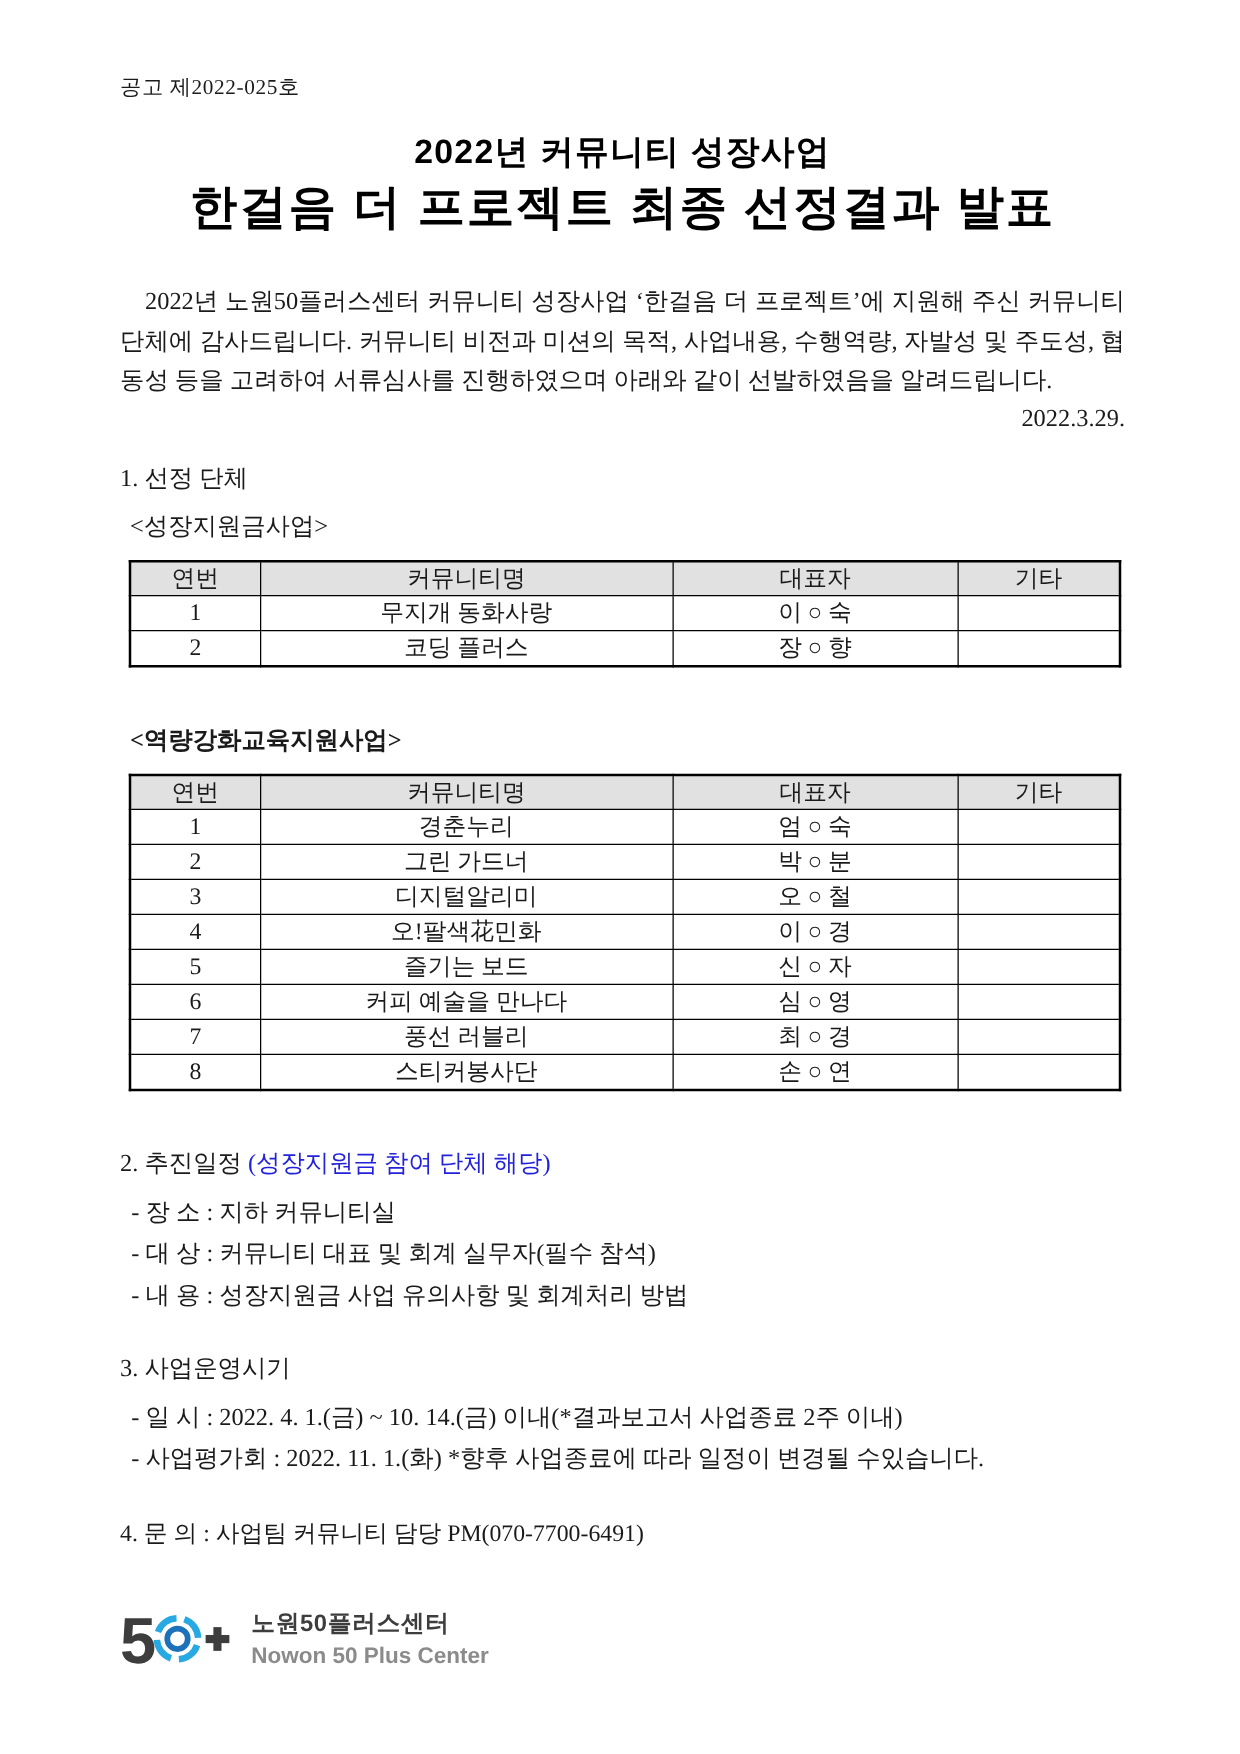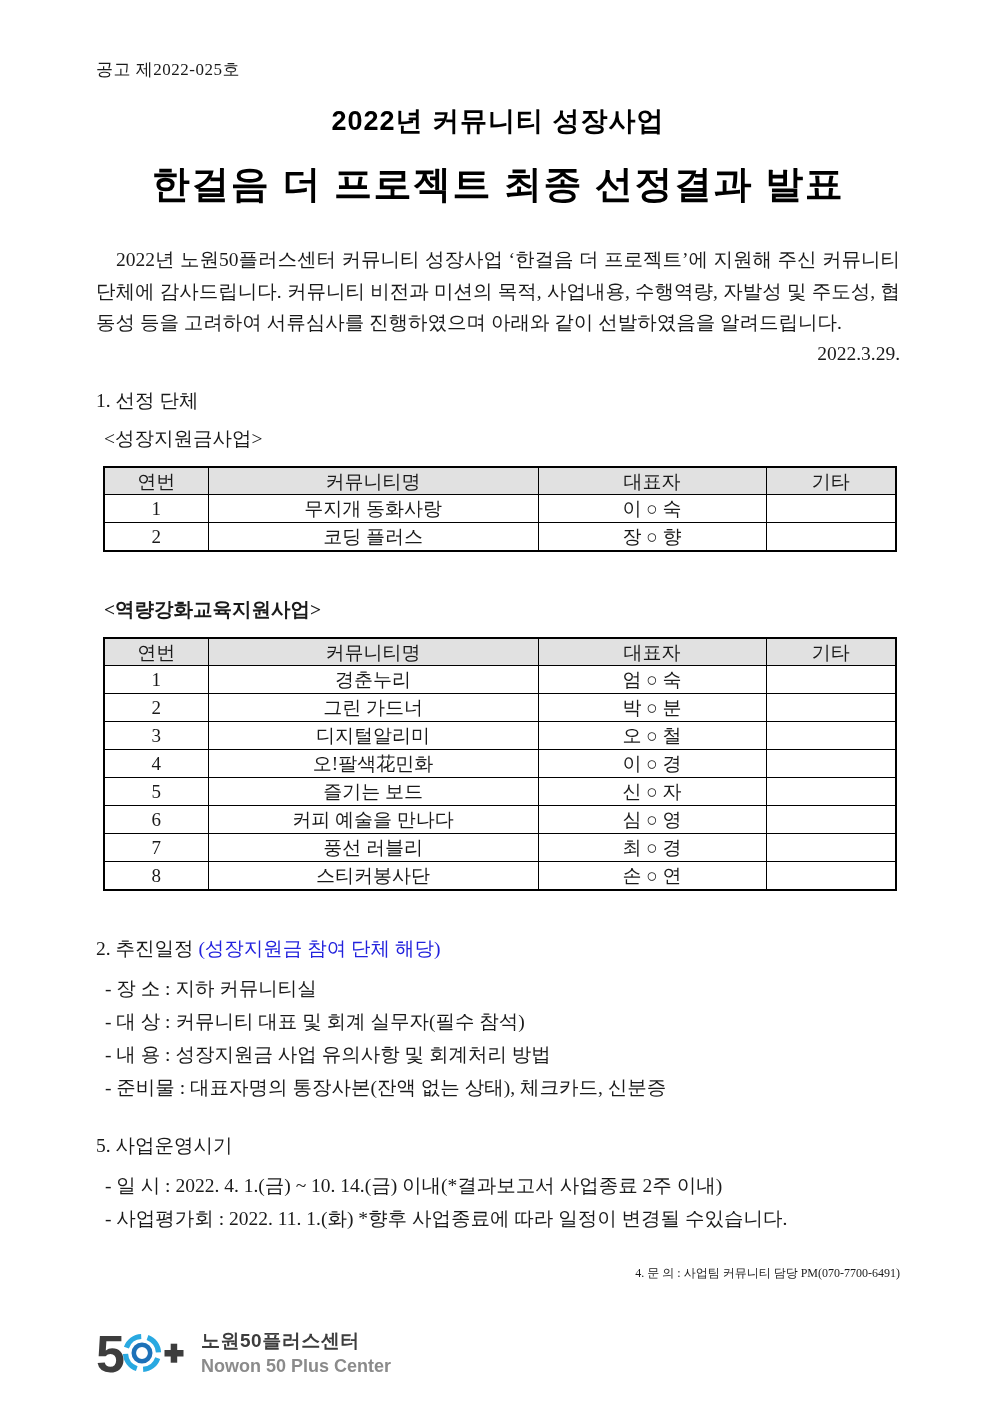--- a/index.html
+++ b/index.html
@@ -15,37 +15,37 @@
   body{
     width:992px;height:1403px;overflow:hidden;
     font-family:"Liberation Serif","DejaVu Serif",serif;
     color:#1a1a1a;
   }
   .page{width:992px;height:1403px;padding:58px 92px 0 96px;}
   .doc-number{font-size:17px;letter-spacing:.5px;}
   .title-block{margin-top:24px;text-align:center;
     font-family:"Liberation Sans","DejaVu Sans",sans-serif;color:#000;}
   .title-line1{font-size:27px;font-weight:bold;letter-spacing:1px;line-height:1.25;}
-  .title-line2{font-size:38px;font-weight:bold;letter-spacing:1.5px;line-height:1.25;margin-top:22px;}
+  .title-line2{font-size:38px;font-weight:bold;letter-spacing:1.5px;line-height:1.25;margin-top:4px;}
   .intro{margin-top:36px;font-size:19.5px;line-height:1.62;text-align:justify;text-indent:20px;}
   .doc-date{margin-top:4px;font-size:19.5px;text-align:right;}
   .sec-heading{font-size:19.5px;margin-top:22px;}
   .sub-label{font-size:19.5px;margin-top:11px;margin-left:8px;}
   .sub-label.second{margin-top:44px;font-weight:bold;}
   table.sel{border-collapse:collapse;width:792px;margin:14px 0 0 7px;table-layout:fixed;
     border:2px solid #000;}
   .sel th,.sel td{border:1.5px solid #000;height:28px;font-size:19px;text-align:center;
     padding:0;font-weight:normal;line-height:1;}
   .sel th{background:var(--table-header-bg);}
   .sec2-heading{font-size:19.5px;margin-top:44px;}
   .note-blue{color:var(--accent-blue);}
   .items{margin-top:10px;margin-left:9px;}
   .item{font-size:19.5px;line-height:33px;white-space:pre;}
   .sec3-heading{font-size:19.5px;margin-top:28px;}
-  .sec4-heading{font-size:12px;margin-top:30px;text-align:right;}
+  .sec4-heading{font-size:19px;margin-top:30px;}
   .footer-logo{margin-top:40px;display:flex;align-items:center;gap:13px;
     font-family:"Liberation Sans","DejaVu Sans",sans-serif;}
   .logo-text .ko{font-size:19px;font-weight:bold;color:var(--logo-dark);letter-spacing:.5px;}
   .logo-text .en{font-size:18px;font-weight:bold;color:var(--logo-gray);margin-top:2px;}
 </style>
 </head>
 <body>
 
 <div class="page">
 
@@ -163,24 +163,23 @@
       </tr>
     </tbody>
   </table>
 
   <div class="sec2-heading"><span>2. 추진일정 </span><span class="note-blue">(성장지원금 참여 단체 해당)</span></div>
 
   <div class="items">
     <div class="item">- 장 소 : 지하 커뮤니티실</div>
     <div class="item">- 대 상 : 커뮤니티 대표 및 회계 실무자(필수 참석)</div>
     <div class="item">- 내 용 : 성장지원금 사업 유의사항 및 회계처리 방법</div>
-    <div class="item">- 준비물 : 대표자명의 통장사본(잔액 없는 상태), 체크카드, 신분증</div>
-  </div>
-
-  <div class="sec3-heading">5. 사업운영시기</div>
+  </div>
+
+  <div class="sec3-heading">3. 사업운영시기</div>
 
   <div class="items">
     <div class="item">- 일 시 : 2022. 4. 1.(금) ~ 10. 14.(금) 이내(*결과보고서 사업종료 2주 이내)</div>
     <div class="item">- 사업평가회 : 2022. 11. 1.(화) *향후 사업종료에 따라 일정이 변경될 수있습니다.</div>
   </div>
 
   <div class="sec4-heading">4. 문 의 : 사업팀 커뮤니티 담당 PM(070-7700-6491)</div>
 
   <div class="footer-logo">
     <svg width="92" height="62" viewBox="0 0 92 62" aria-hidden="true">

